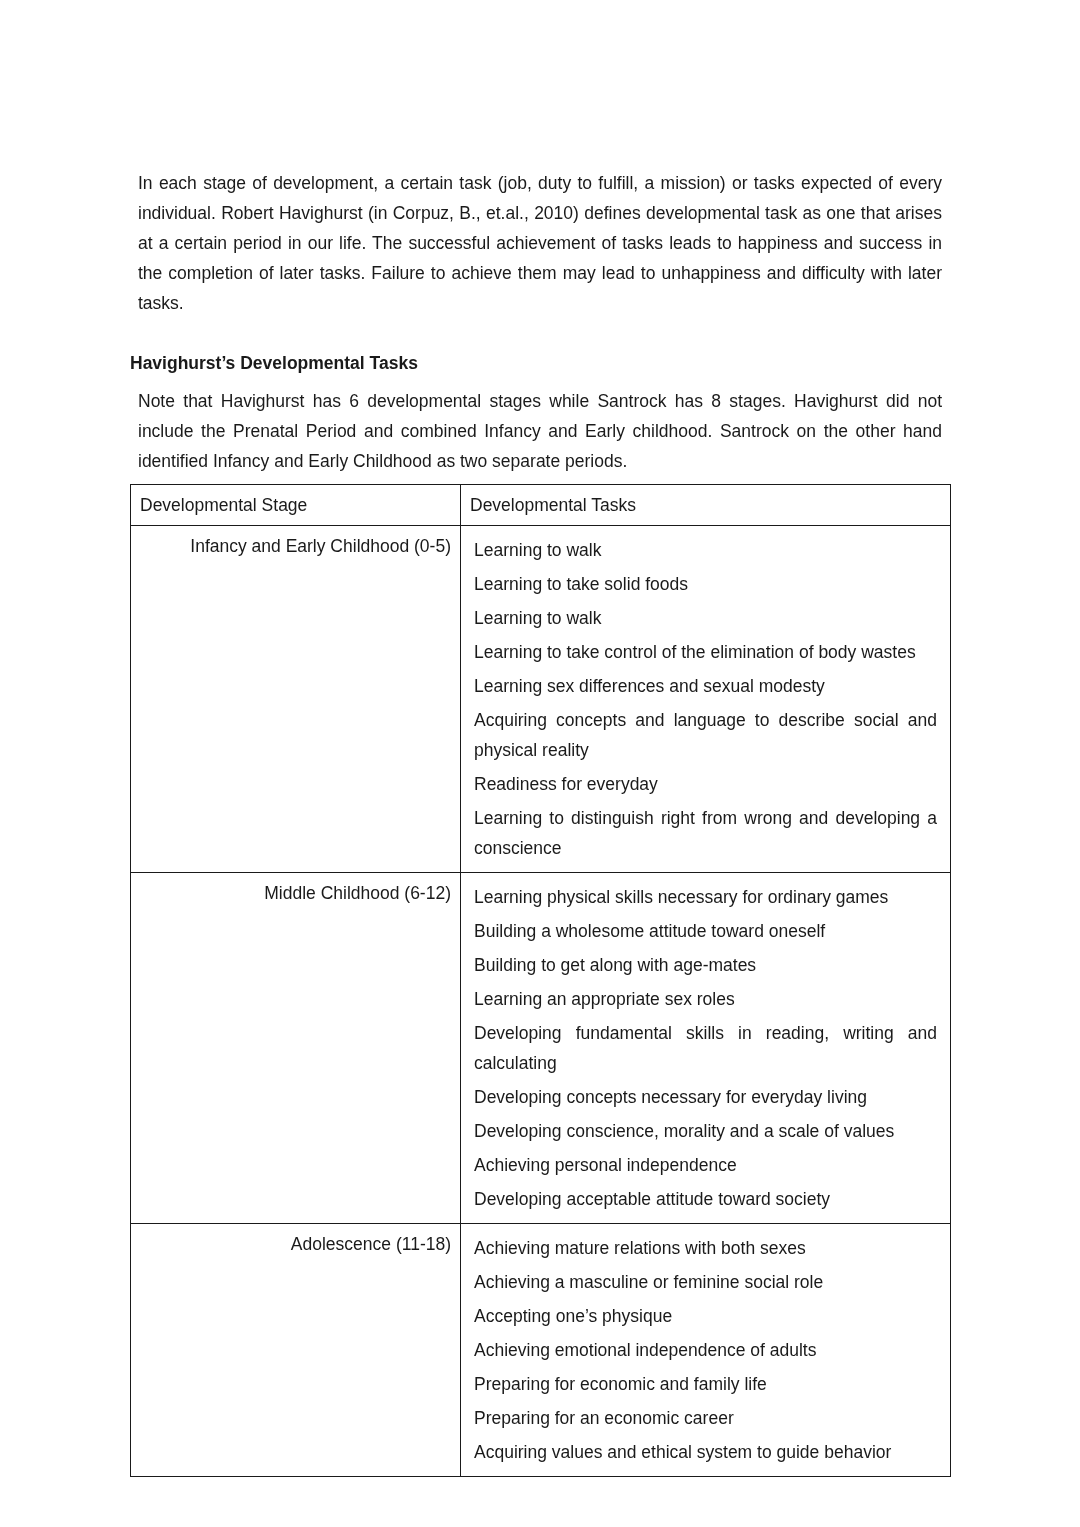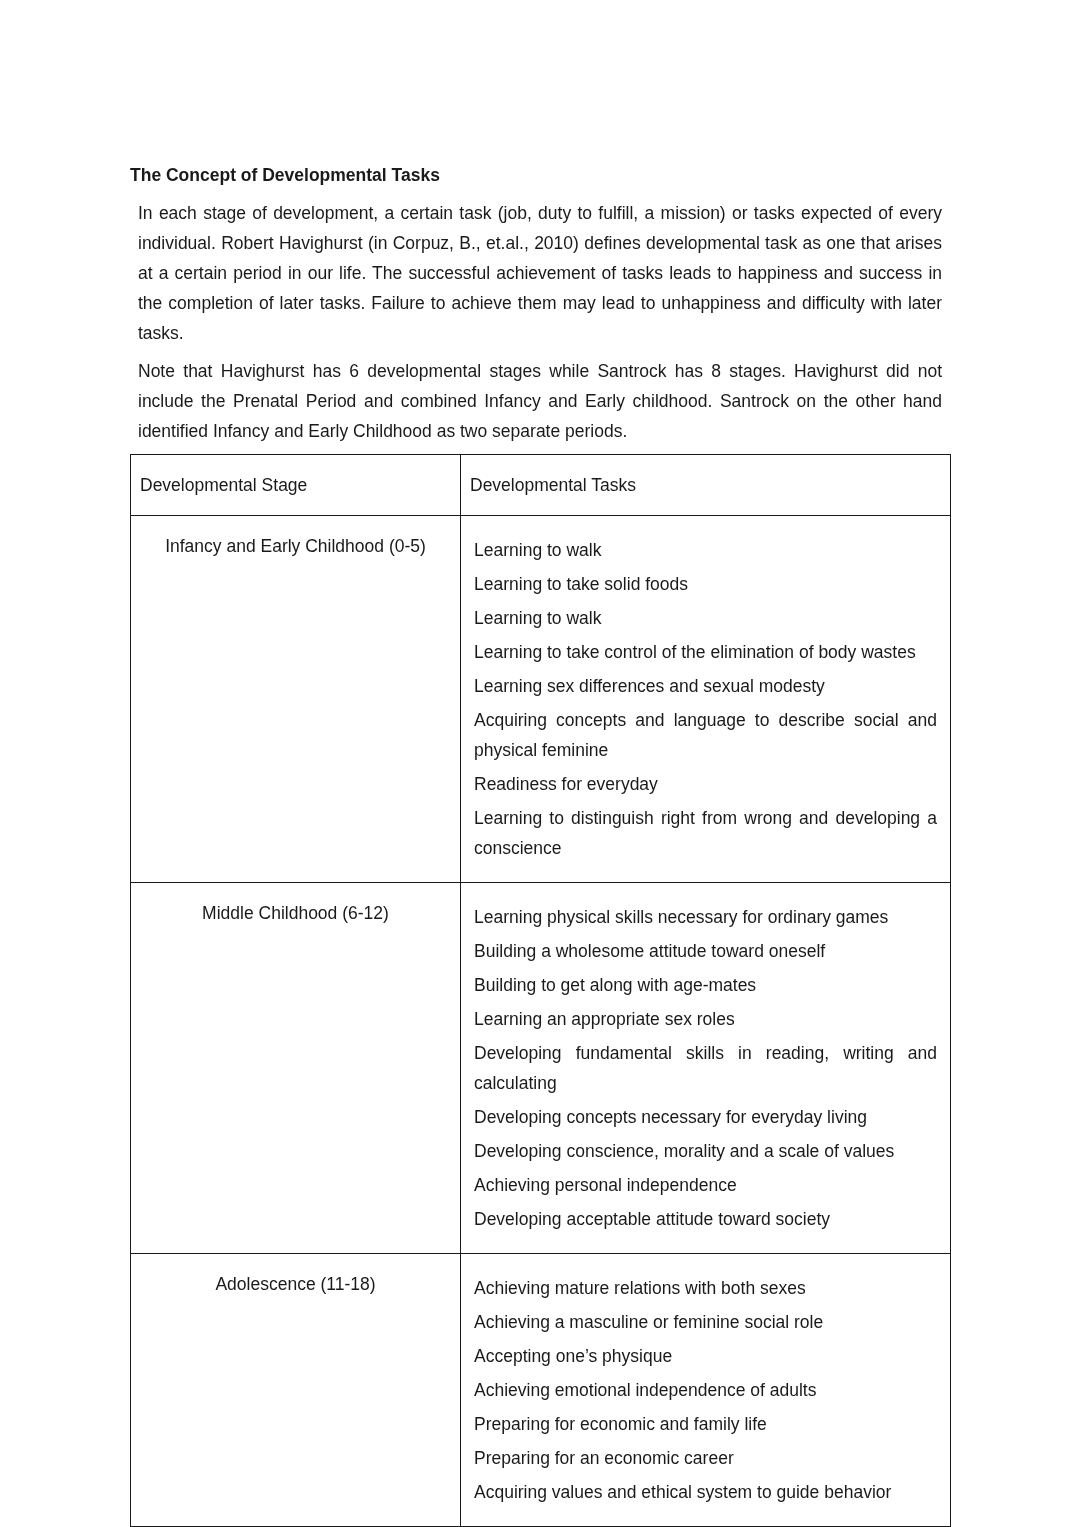--- a/index.html
+++ b/index.html
@@ -42,48 +42,48 @@
   table.dev-table {
     border-collapse: collapse;
     width: 820px;
     margin-top: 8px;
     table-layout: fixed;
   }
   table.dev-table th,
   table.dev-table td {
     border: 1px solid #1a1a1a;
     vertical-align: top;
-    padding: 15px 9px;
+    padding: 5px 9px;
     font-size: 17.5px;
     line-height: 30px;
   }
   table.dev-table th {
     font-weight: normal;
     text-align: left;
     height: 30px;
   }
   col.stage-col { width: 330px; }
   col.tasks-col { width: 490px; }
   .stage-cell {
-    text-align: center;
+    text-align: right;
   }
   .task {
     margin: 4px;
     text-align: justify;
   }
 </style>
 </head>
 <body>
 
 <div class="page">
   <div class="content">
 
-    <h2 class="section-heading">The Concept of Developmental Tasks</h2>
     <p class="body-text">In each stage of development, a certain task (job, duty to fulfill, a mission) or tasks expected of every individual. Robert Havighurst (in Corpuz, B., et.al., 2010) defines developmental task as one that arises at a certain period in our life.  The successful achievement of tasks leads to happiness and success in the completion of later tasks. Failure to achieve them may lead to unhappiness and difficulty with later tasks.</p>
 
+    <h2 class="section-heading spaced">Havighurst’s Developmental Tasks</h2>
     <p class="body-text">Note that Havighurst has 6 developmental stages while Santrock has 8 stages. Havighurst did not include the Prenatal Period and combined Infancy and Early childhood. Santrock on the other hand identified Infancy and Early Childhood as two separate periods.</p>
 
     <table class="dev-table">
       <colgroup>
         <col class="stage-col">
         <col class="tasks-col">
       </colgroup>
       <thead>
         <tr>
           <th>Developmental Stage</th>
@@ -93,21 +93,21 @@
       <tbody>
 
         <tr>
           <td class="stage-cell">Infancy and Early Childhood (0-5)</td>
           <td class="tasks-cell">
             <p class="task">Learning to walk</p>
             <p class="task">Learning to take solid foods</p>
             <p class="task">Learning to walk</p>
             <p class="task">Learning to take control of the elimination of body wastes</p>
             <p class="task">Learning sex differences and sexual modesty</p>
-            <p class="task">Acquiring concepts and language to describe social and physical feminine</p>
+            <p class="task">Acquiring concepts and language to describe social and physical reality</p>
             <p class="task">Readiness for everyday</p>
             <p class="task">Learning to distinguish right from wrong and developing a conscience</p>
           </td>
         </tr>
 
         <tr>
           <td class="stage-cell">Middle Childhood (6-12)</td>
           <td class="tasks-cell">
             <p class="task">Learning physical skills necessary for ordinary games</p>
             <p class="task">Building a wholesome attitude toward oneself</p>

